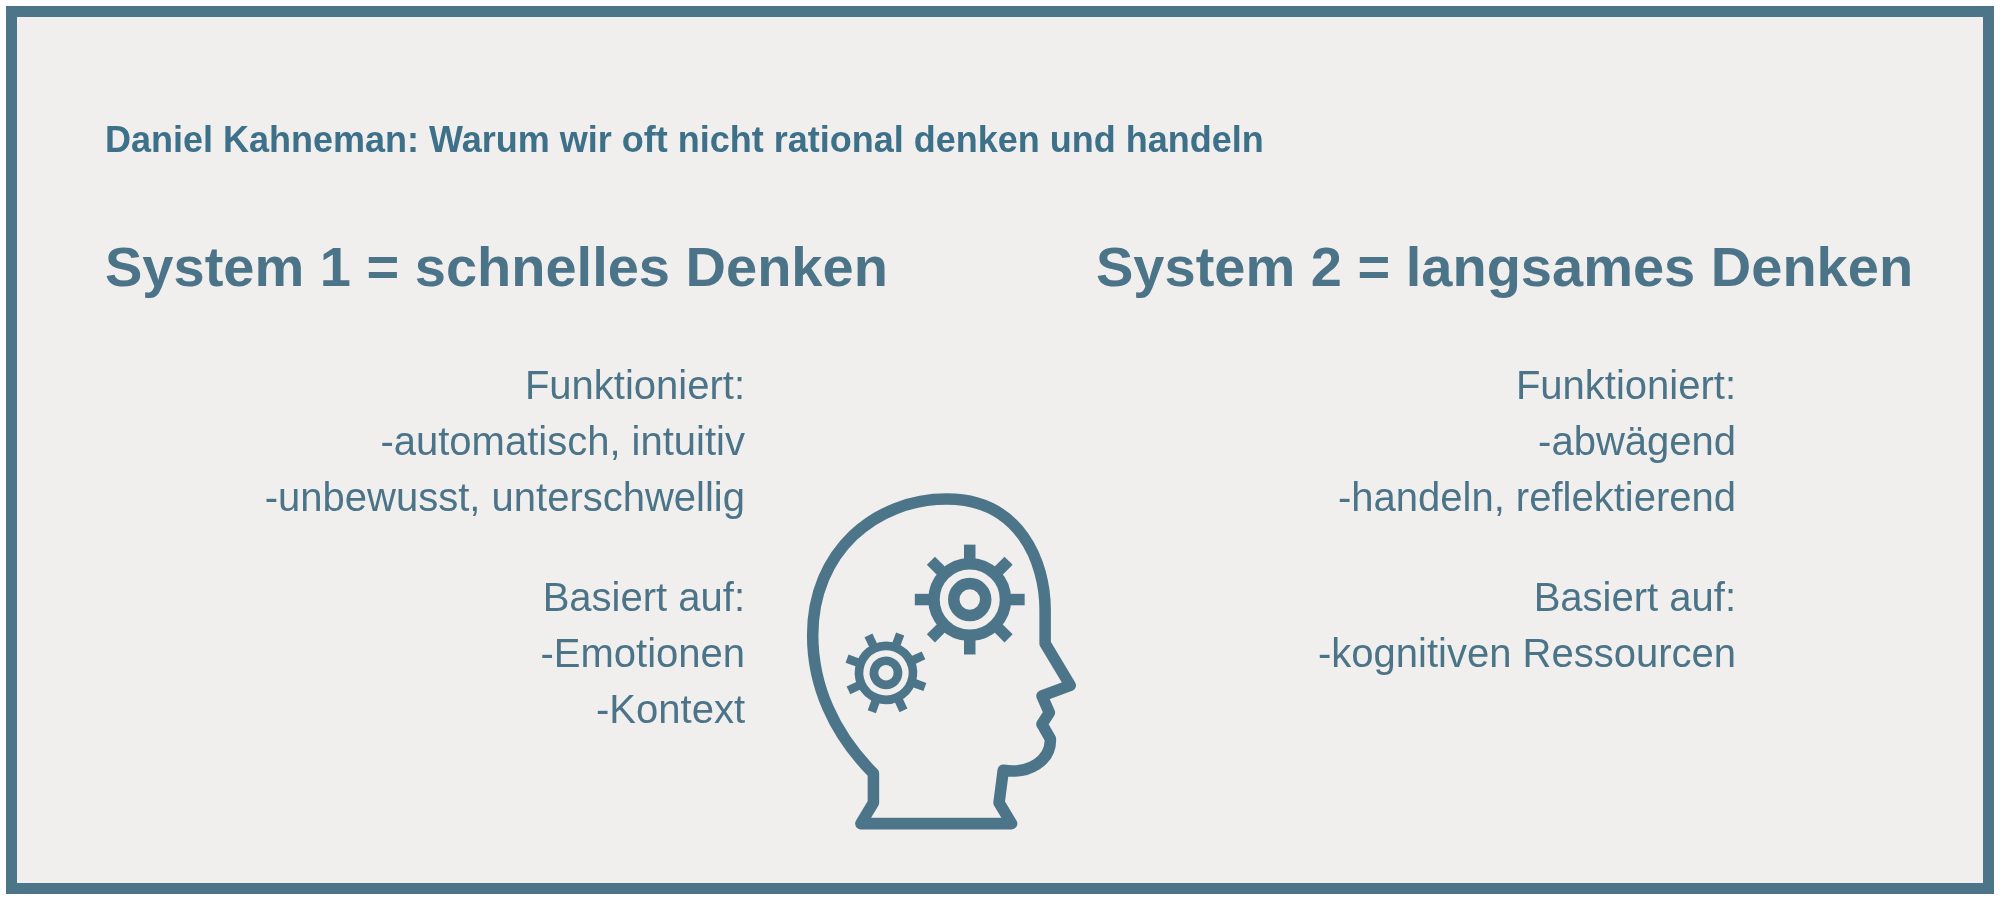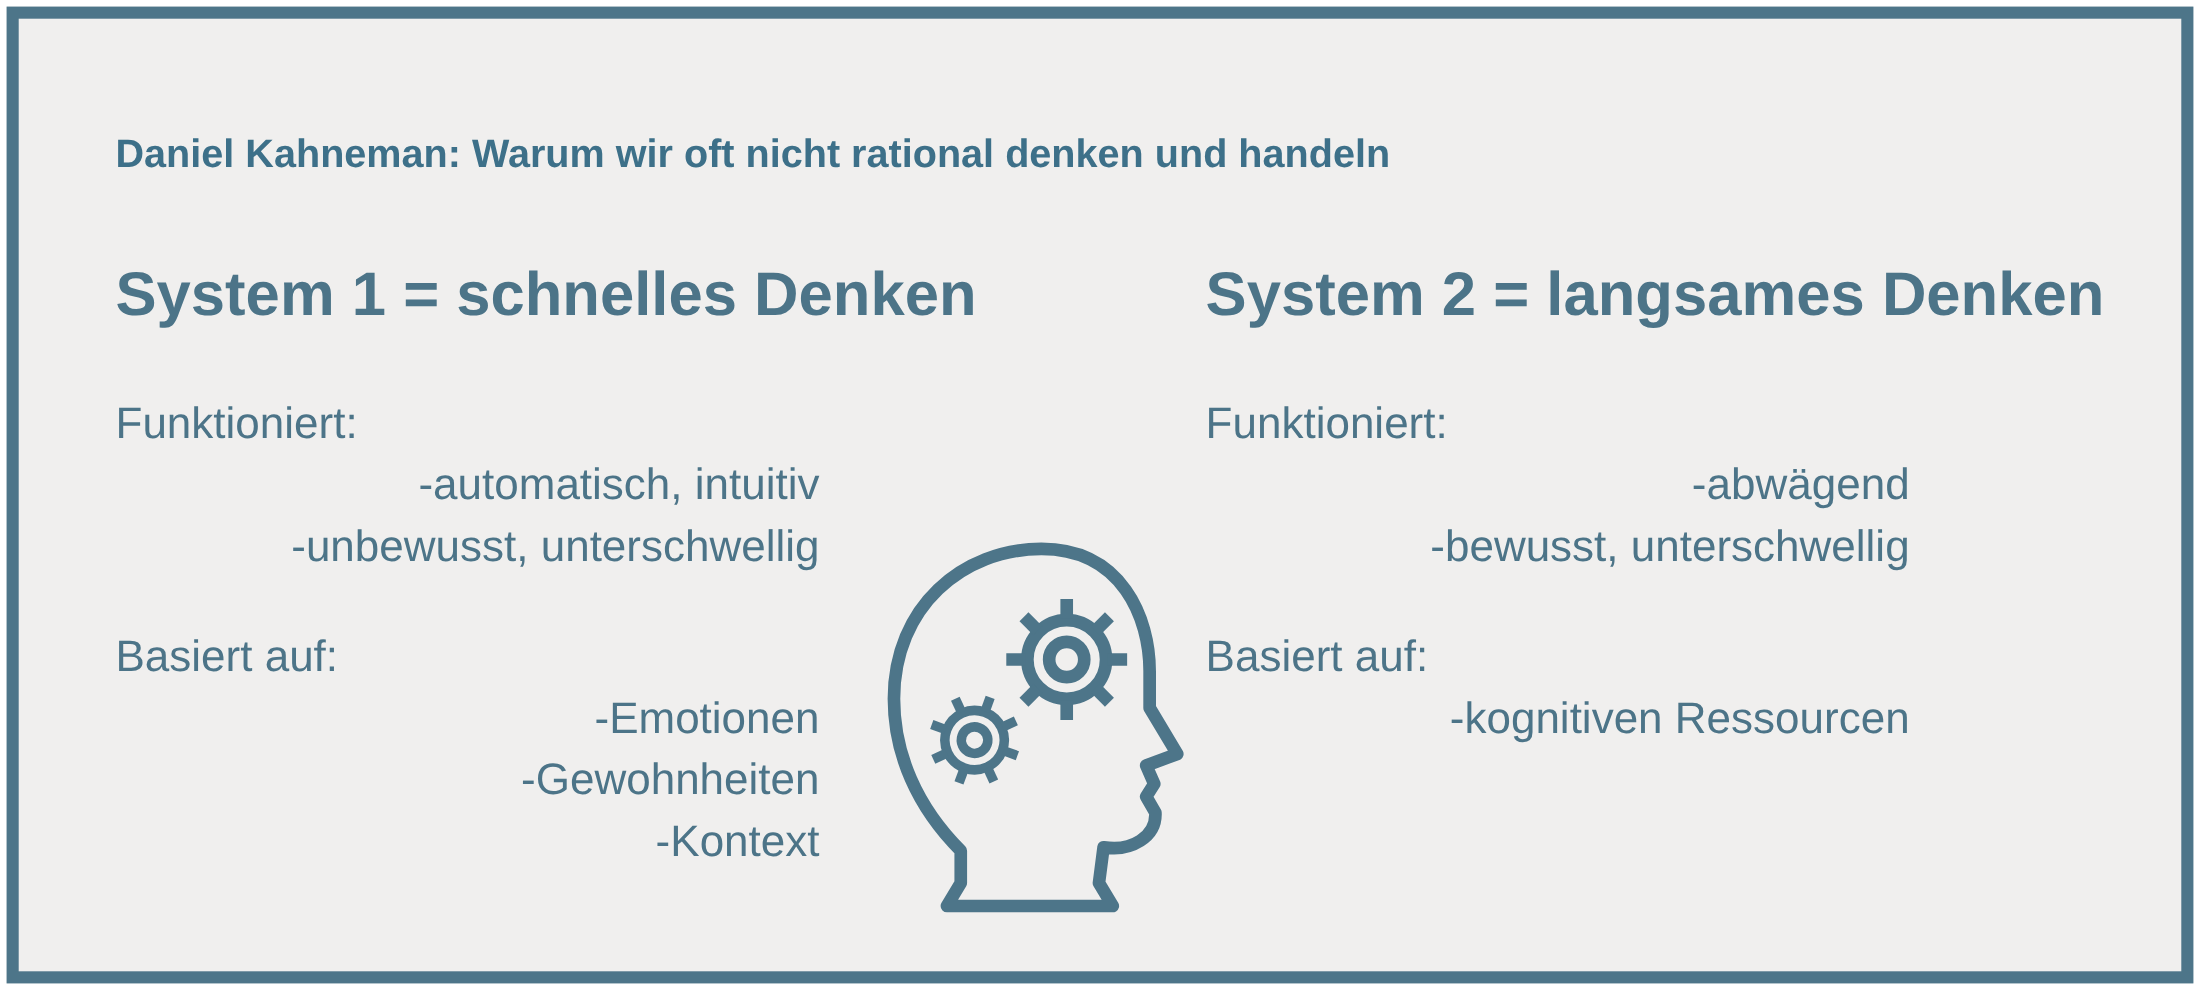--- a/index.html
+++ b/index.html
@@ -41,20 +41,21 @@
     line-height: 52px;
     font-weight: 700;
     white-space: nowrap;
   }
   .section { margin: 0; }
   .section + .section { margin-top: 44px; }
   .section-label {
     font-size: 40px;
     line-height: 56px;
     white-space: nowrap;
+    text-align: right;
   }
   .item {
     font-size: 40px;
     line-height: 56px;
     white-space: nowrap;
     text-align: right;
   }
   .dash {
     display: inline-block;
     width: 38px;
@@ -78,32 +79,31 @@
 
     <div class="section">
       <div class="section-label">Funktioniert:</div>
       <div class="item"><span class="dash">-</span><span>automatisch, intuitiv</span></div>
       <div class="item"><span class="dash">-</span><span>unbewusst, unterschwellig</span></div>
     </div>
 
     <div class="section">
       <div class="section-label">Basiert auf:</div>
       <div class="item"><span class="dash">-</span><span>Emotionen</span></div>
-      <div class="item"><span class="dash">-</span><span>Gewohnheiten</span></div>
       <div class="item"><span class="dash">-</span><span>Kontext</span></div>
     </div>
   </section>
 
   <section class="column col-right">
     <h2 class="col-heading">System 2 = langsames Denken</h2>
 
     <div class="section">
       <div class="section-label">Funktioniert:</div>
       <div class="item"><span class="dash">-</span><span>abwägend</span></div>
-      <div class="item"><span class="dash">-</span><span>bewusst, unterschwellig</span></div>
+      <div class="item"><span class="dash">-</span><span>handeln, reflektierend</span></div>
     </div>
 
     <div class="section">
       <div class="section-label">Basiert auf:</div>
       <div class="item"><span class="dash">-</span><span>kognitiven Ressourcen</span></div>
     </div>
   </section>
 
   <svg class="head-icon" viewBox="0 0 290 340" fill="none" xmlns="http://www.w3.org/2000/svg">
     <defs>

